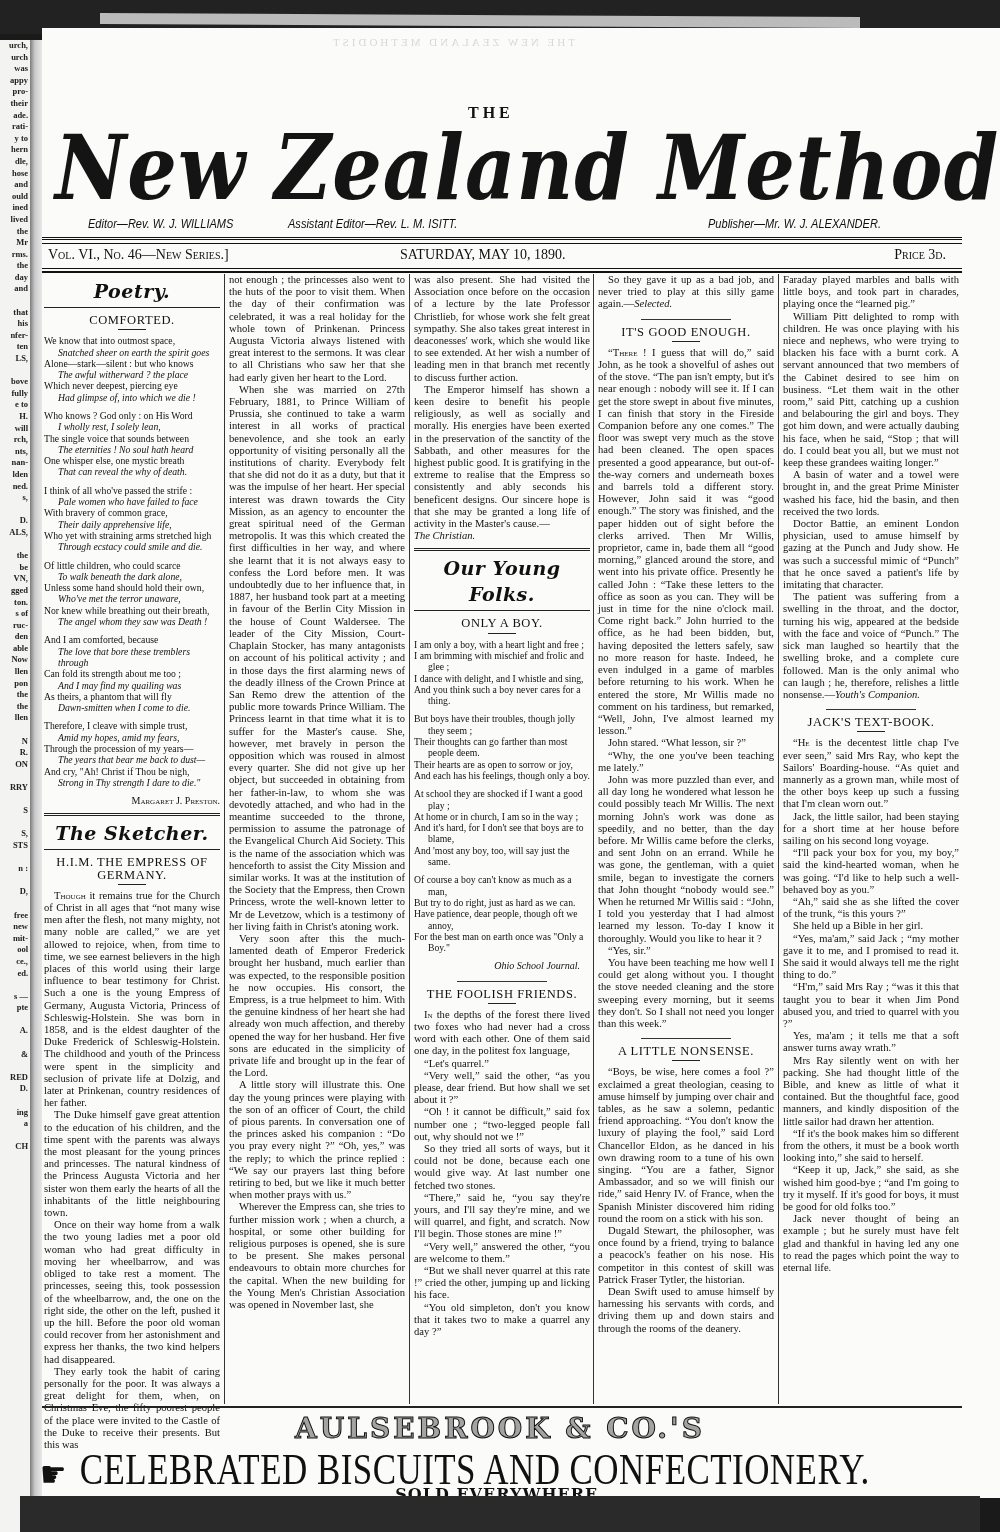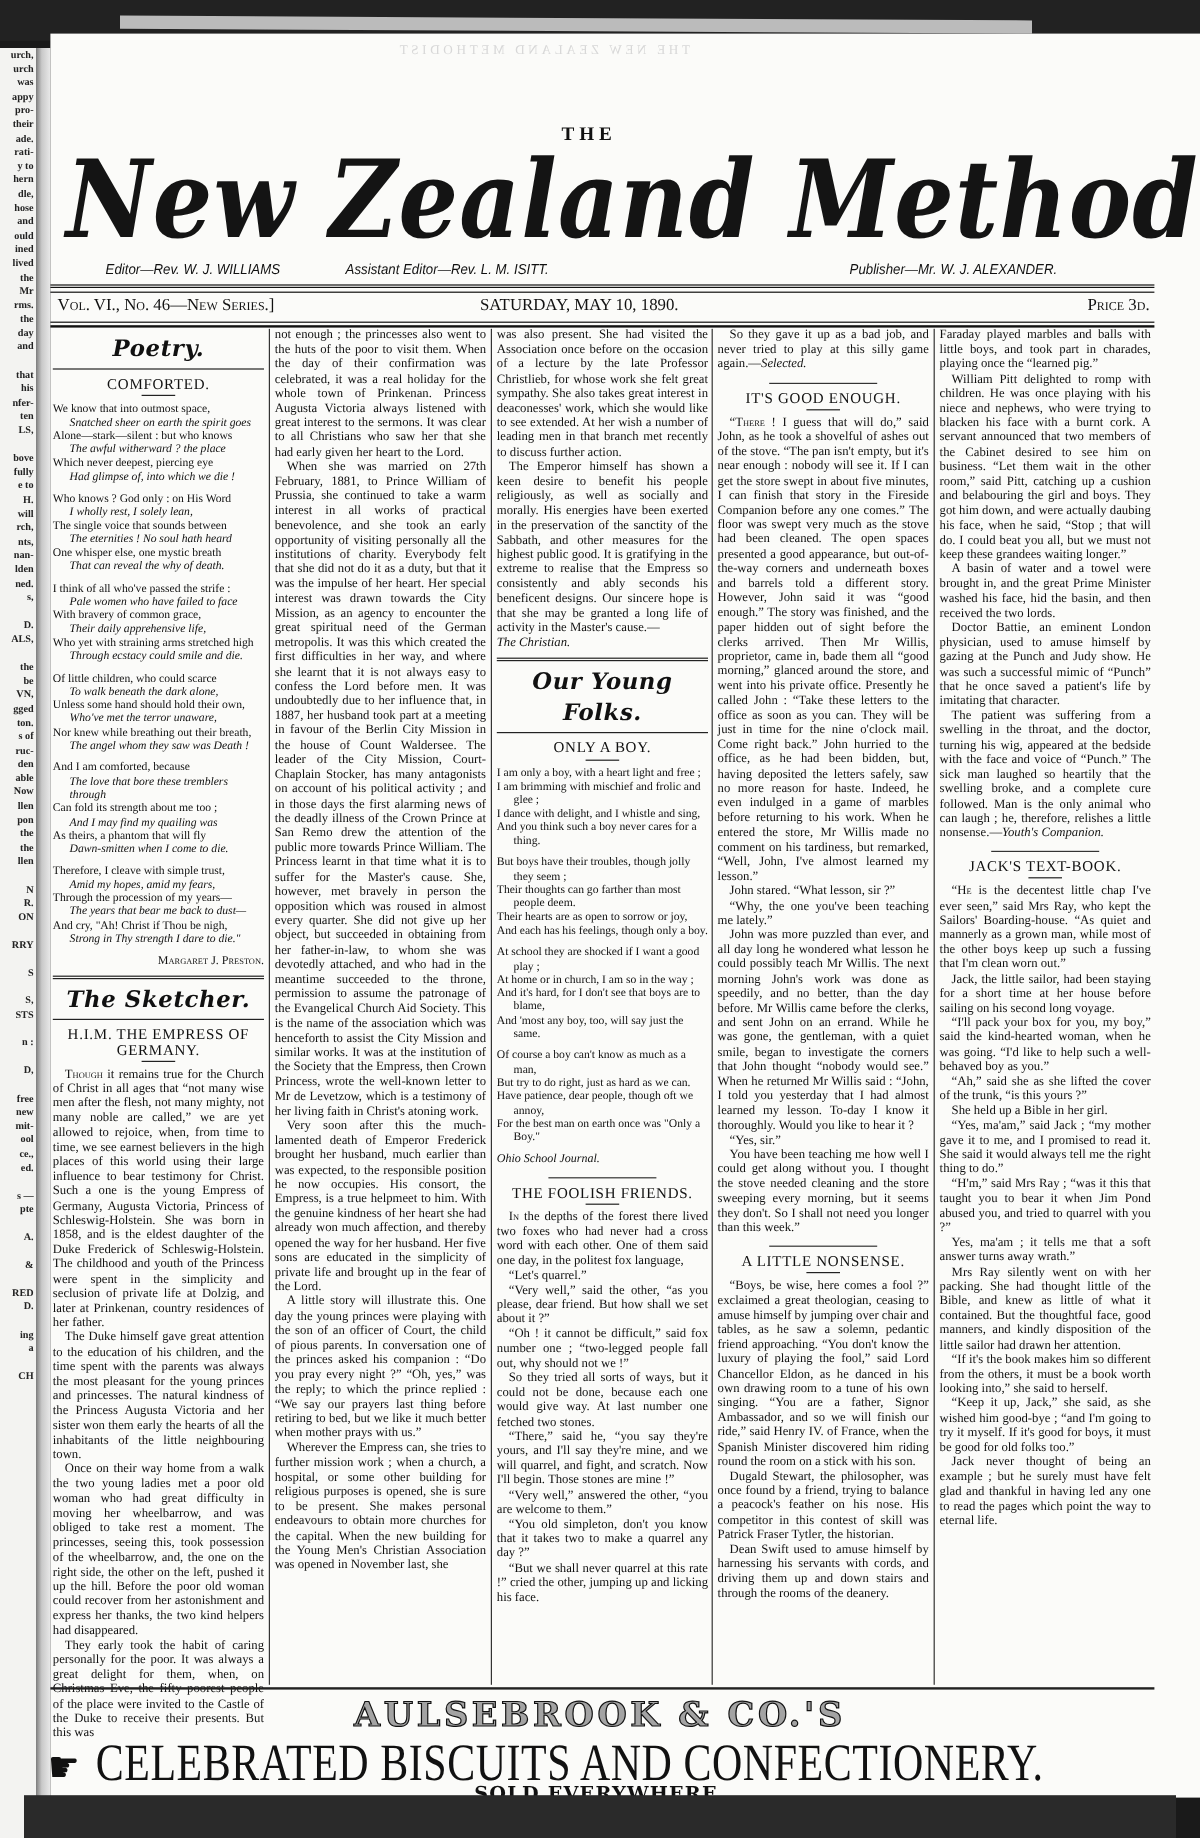--- a/index.html
+++ b/index.html
@@ -51,21 +51,21 @@
     font-style:italic; font-size:12px; transform:scaleX(0.92); transform-origin:left;
   }
   .dateline-rule-top { position:absolute; left:42px; top:237px; width:920px; border-top:3px double #111; height:3px; border-bottom:1px solid #111;}
   .dateline {
     position:absolute; left:48px; top:247px; width:910px; height:20px;
     font-family:"Liberation Serif", serif; font-size:14px;
   }
   .dateline span { position:absolute; top:0; }
   .dateline .vol { left:0; font-variant:small-caps; }
   .dateline .date { left:352px; }
-  .dateline .price { right:0; font-variant:small-caps;text-align:right; }
+  .dateline .price { right:12px; font-variant:small-caps;text-align:right; }
   .dateline-rule-bot { position:absolute; left:42px; top:268px; width:920px; border-top:1px solid #111; border-bottom:2px solid #111; height:2px; }
 
   
   .col {
     position:absolute; top:274px; width:176px;
     font-family:"Liberation Serif", serif; font-size:10.6px; line-height:12.2px;
     text-align:justify; hyphens:auto;
   }
   .col p { margin:0; text-indent:10px; }
   .col p.noind { text-indent:0; }
@@ -82,21 +82,21 @@
   }
   .short-rule { width:28px; margin:3px auto 5px; border-top:1.5px solid #222; }
   .mid-rule { width:90px; margin:8px auto 4px; border-top:1px solid #333; }
   .poem { font-size:9.7px; line-height:11.3px; text-align:left; }
   .poem .st { margin-bottom:7px; }
   .poem .l { display:block; }
   .poem .l.in { padding-left:14px;font-style:italic; }
   .poem .l.hang { padding-left:14px; text-indent:-14px; }
   .sig { text-align:right; font-variant:small-caps; font-size:10px; margin-top:2px; }
   .src { font-style:italic; }
-  .src-right { font-style:italic; font-size:10px; padding-right:10px; }
+  .src-right { text-align:right; font-style:italic; font-size:10px; padding-right:10px; }
   .sc { font-variant:small-caps; }
   i { font-style:italic; }
 
   
   .ad-top-rule { position:absolute; left:42px; top:1406px; width:920px; border-top:2px solid #222; }
   .ad-line1 {
     position:absolute; left:180px; top:1412px; width:640px; text-align:center;
     font-family:"DejaVu Serif", serif; font-weight:bold; font-size:28px; letter-spacing:3px;
     color:#a3a3a3; -webkit-text-stroke:1px #111;
   }
@@ -262,22 +262,22 @@
   <div class="art-title">THE FOOLISH FRIENDS.</div>
   <div class="short-rule"></div>
   <div id="ff">
       <p><span class="sc">In </span>the depths of the forest there lived two foxes who had never had a cross word with each other.  One of them said one day, in the politest fox language,</p>
       <p>“Let's quarrel.”</p>
       <p>“Very well,” said the other, “as you please, dear friend.  But how shall we set about it ?”</p>
       <p>“Oh ! it cannot be difficult,” said fox number one ; “two-legged people fall out, why should not we !”</p>
       <p>So they tried all sorts of ways, but it could not be done, because each one would give way.  At last number one fetched two stones.</p>
       <p>“There,” said he, “you say they're yours, and I'll say they're mine, and we will quarrel, and fight, and scratch. Now I'll begin.  Those stones are mine !”</p>
       <p>“Very well,” answered the other, “you are welcome to them.”</p>
+      <p>“But we shall never quarrel at this rate !” cried the other, jumping up and licking his face.</p>
       <p>“You old simpleton, don't you know that it takes two to make a quarrel any day ?”</p>
-      <p>“But we shall never quarrel at this rate !” cried the other, jumping up and licking his face.</p>
     </div>
 </div>
 
 <div class="col" style="left:598px;">
   <p><span>So they gave it up as a bad job, and never tried to play at this silly game again.—</span><i>Selected.</i></p>
   <div class="mid-rule"></div>
   <div class="art-title">IT'S GOOD ENOUGH.</div>
   <div class="short-rule"></div>
   <div id="ge">
       <p><span class="sc">“There </span>! I guess that will do,” said John, as he took a shovelful of ashes out of the stove.  “The pan isn't empty, but it's near enough : nobody will see it.  If I can get the store swept in about five minutes, I can finish that story in the Fireside Companion before any one comes.” The floor was swept very much as the stove had been cleaned.  The open spaces presented a good appearance, but out-of-the-way corners and underneath boxes and barrels told a different story.  However, John said it was “good enough.”  The story was finished, and the paper hidden out of sight before the clerks arrived.  Then Mr Willis, proprietor, came in, bade them all “good morning,” glanced around the store, and went into his private office.  Presently he called John : “Take these letters to the office as soon as you can.  They will be just in time for the nine o'clock mail.  Come right back.”  John hurried to the office, as he had been bidden, but, having deposited the letters safely, saw no more reason for haste.  Indeed, he even indulged in a game of marbles before returning to his work.  When he entered the store, Mr Willis made no comment on his tardiness, but remarked, “Well, John, I've almost learned my lesson.”</p>

